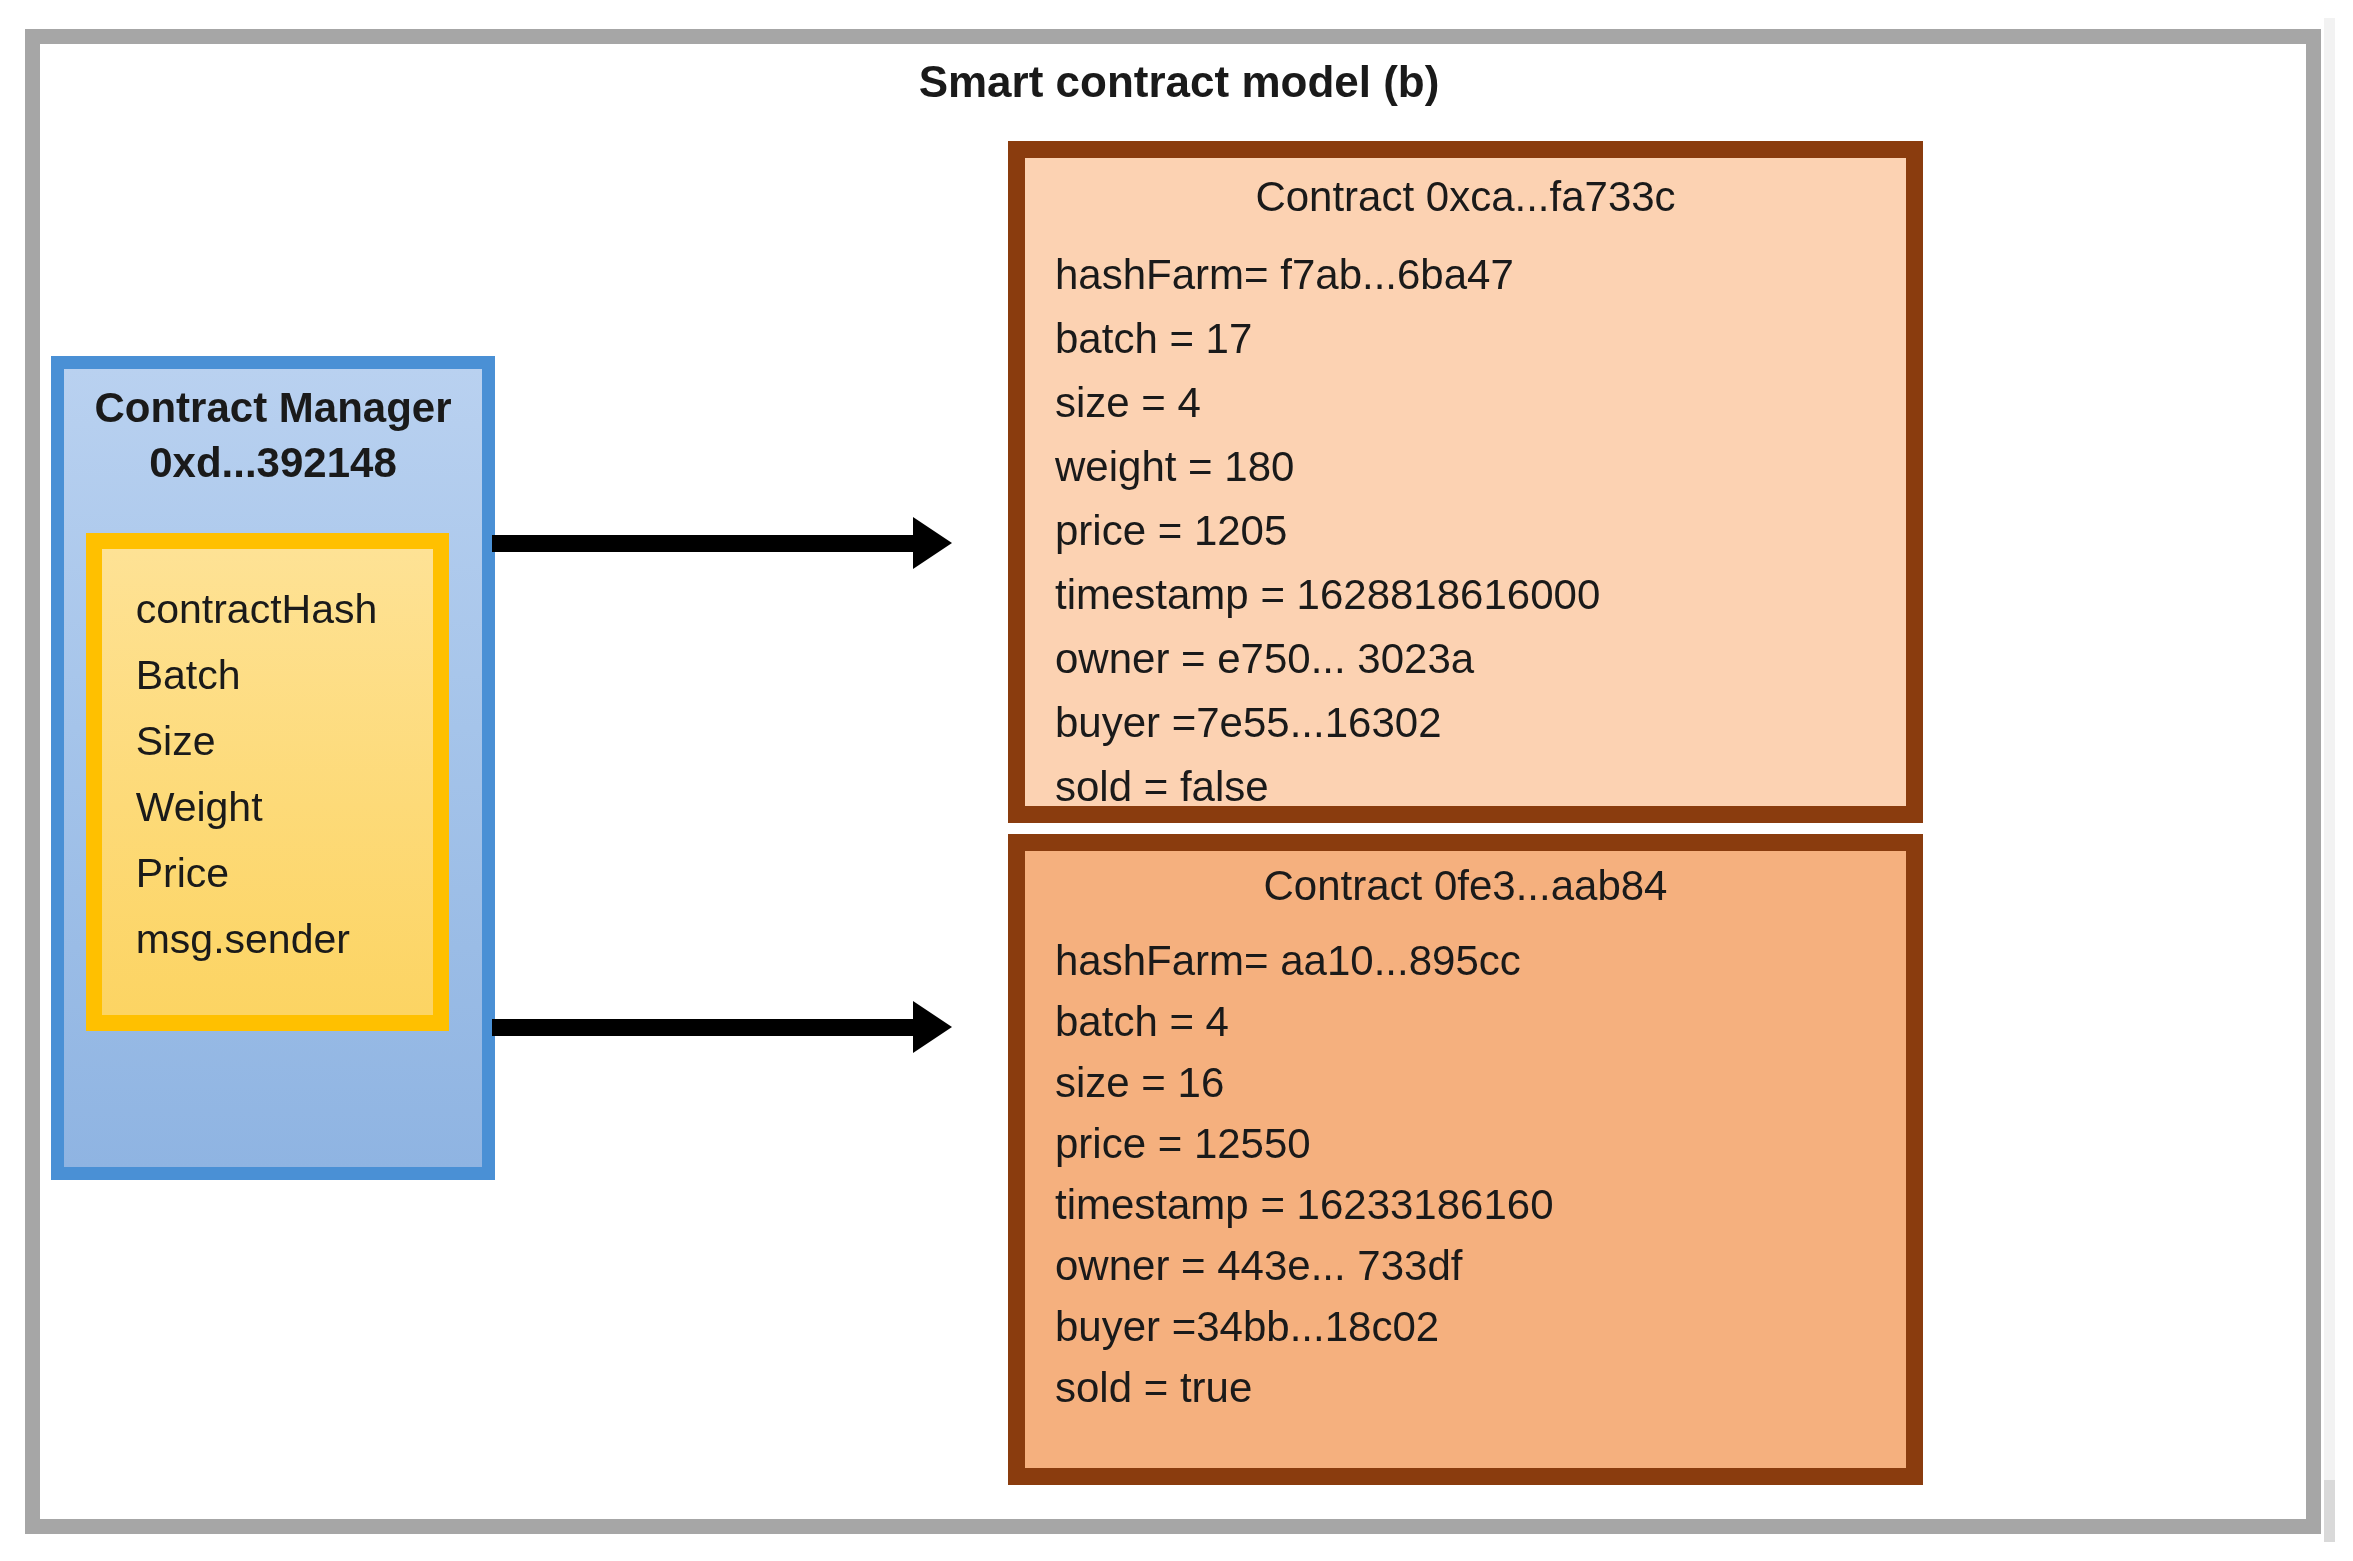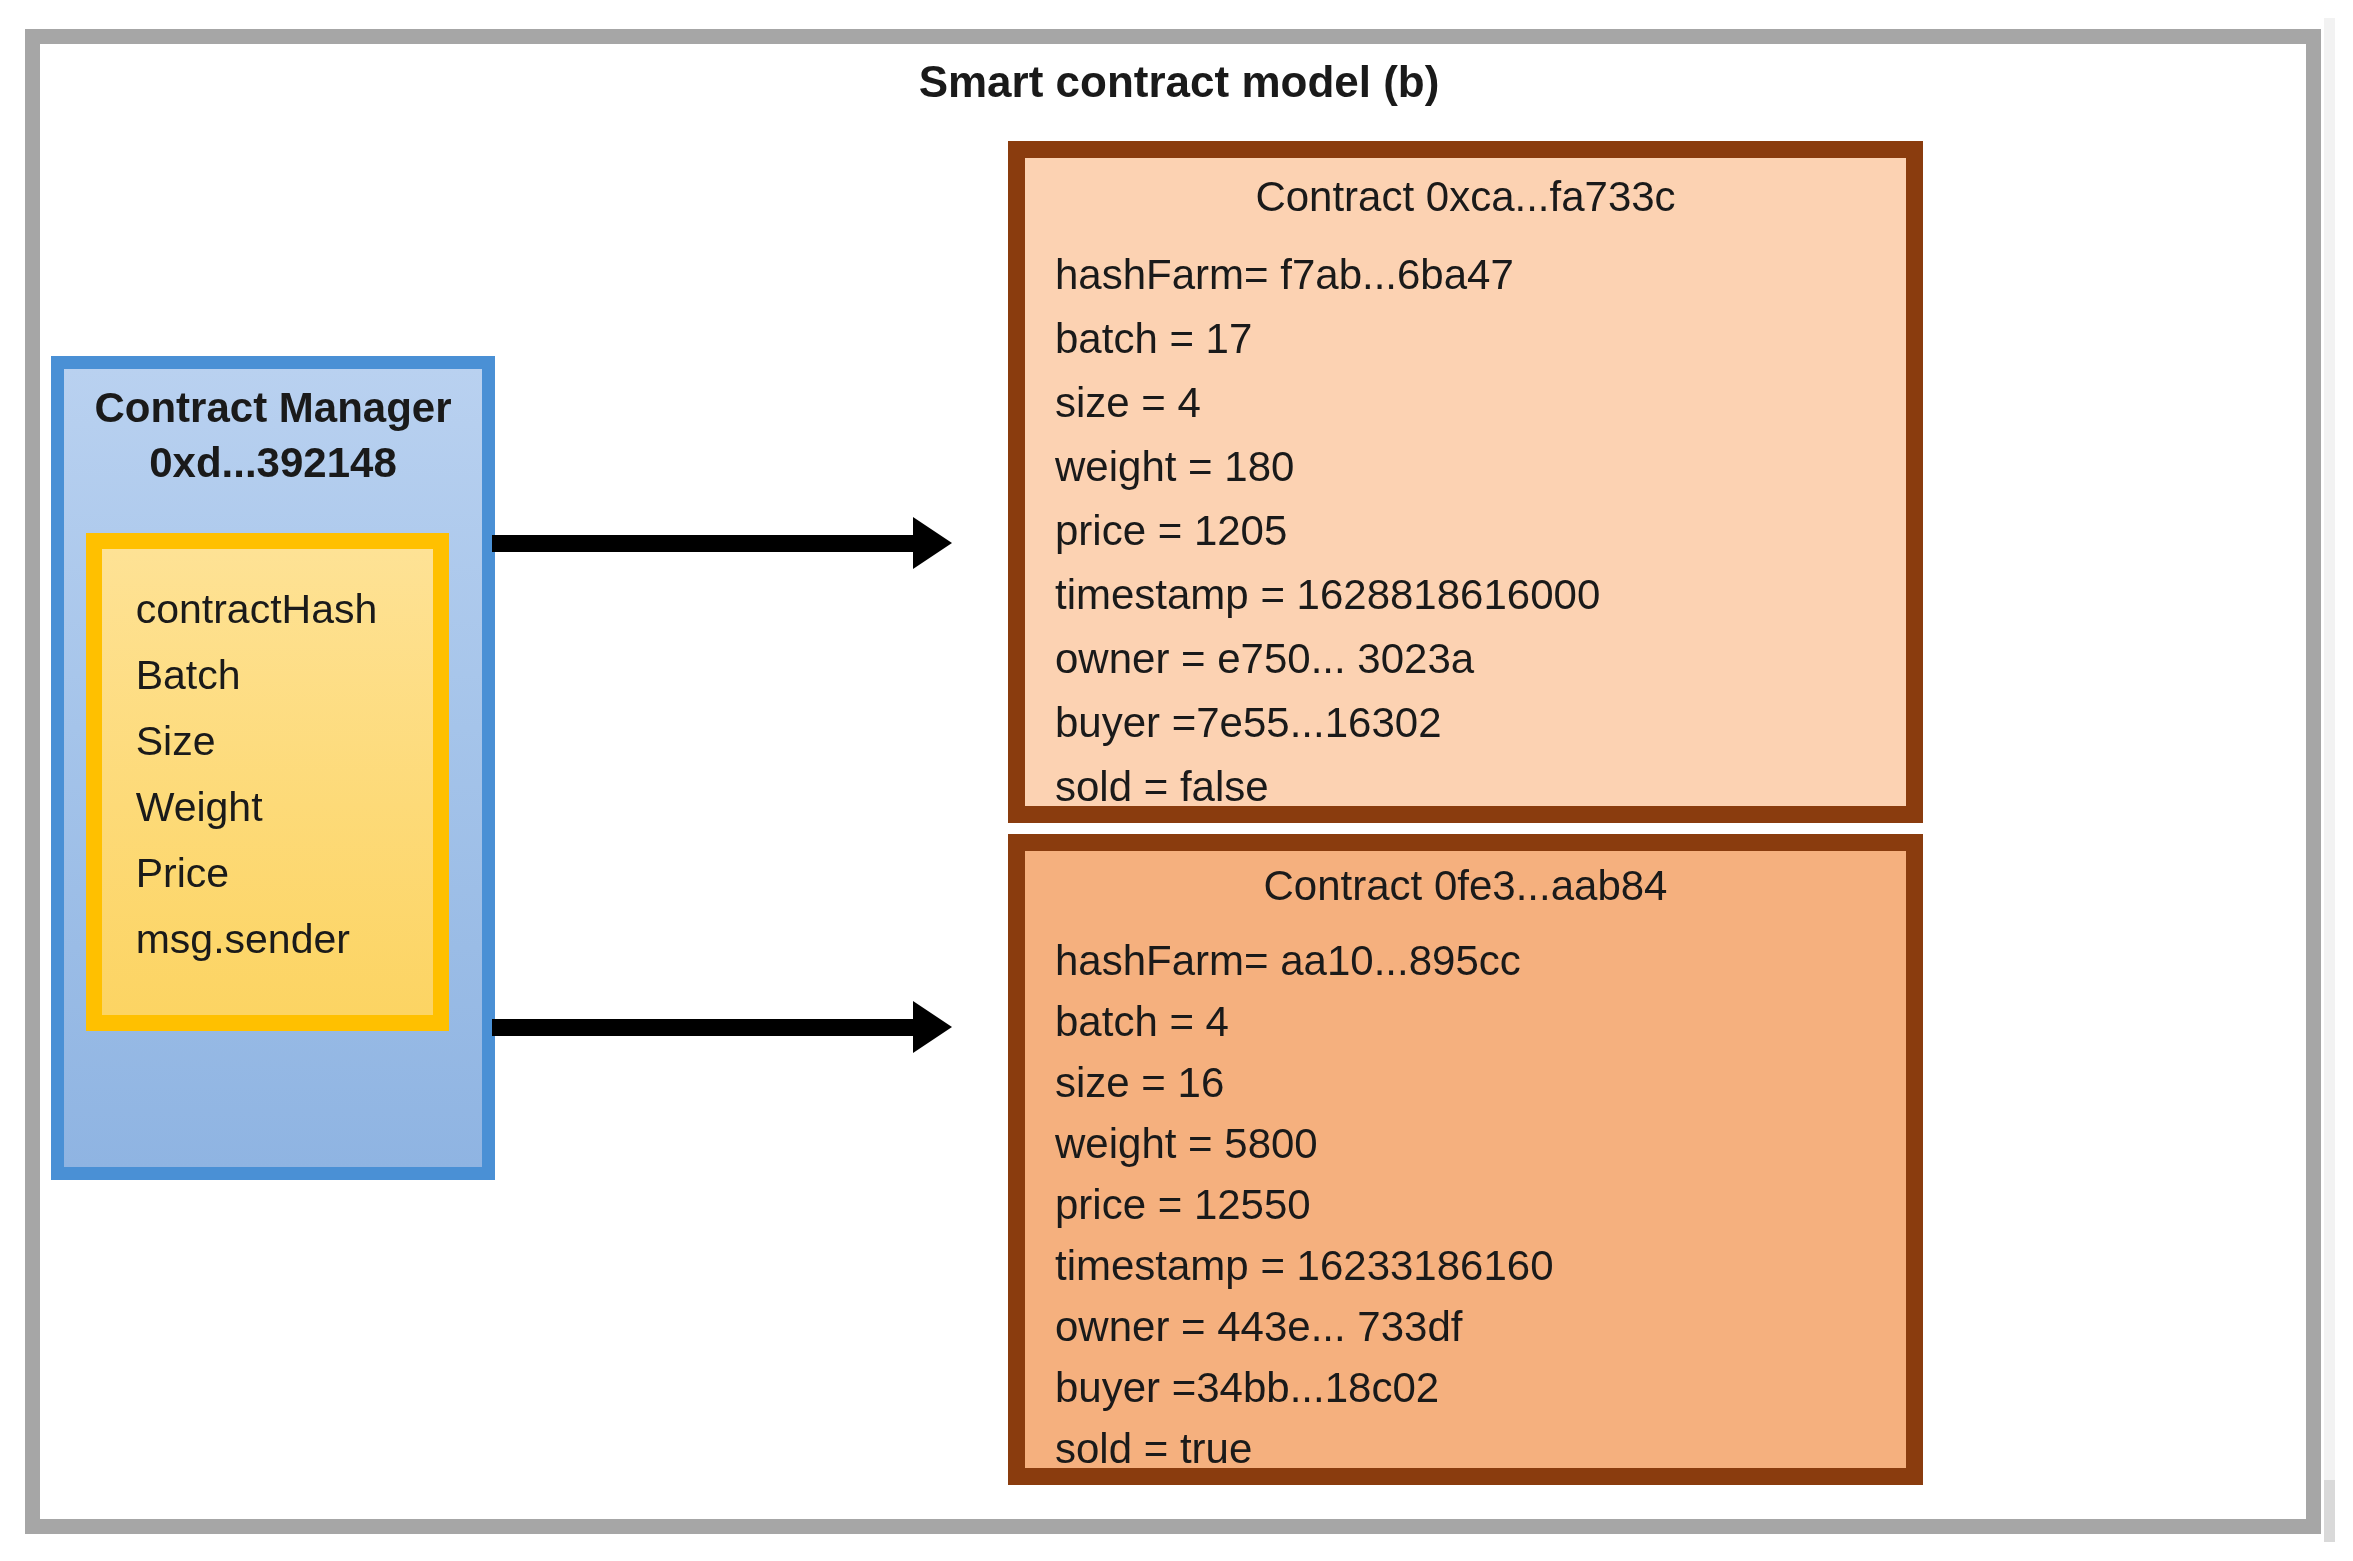--- a/index.html
+++ b/index.html
@@ -133,21 +133,20 @@
       <li>sold = false</li>
     </ul>
   </div>
 
   <div class="cbox cbox-2">
     <div class="cbox-title">Contract 0fe3...aab84</div>
     <ul>
       <li>hashFarm= aa10...895cc</li>
       <li>batch = 4</li>
       <li>size = 16</li>
-      <li>weight = 5800</li>
       <li>price = 12550</li>
       <li>timestamp = 16233186160</li>
       <li>owner = 443e... 733df</li>
       <li>buyer =34bb...18c02</li>
       <li>sold = true</li>
     </ul>
   </div>
 
 </div>
 

